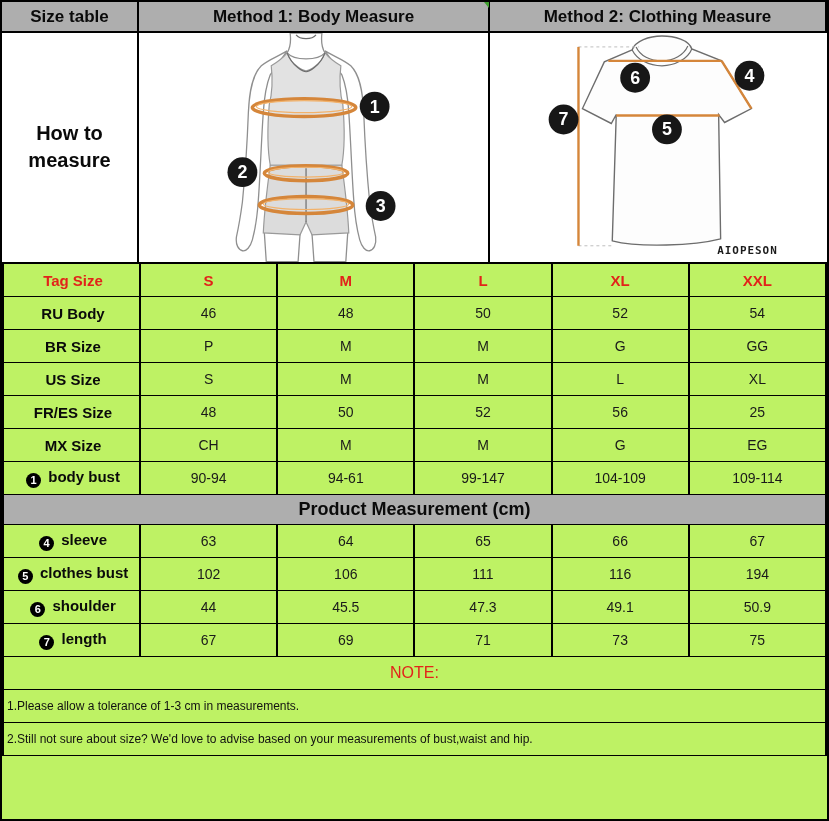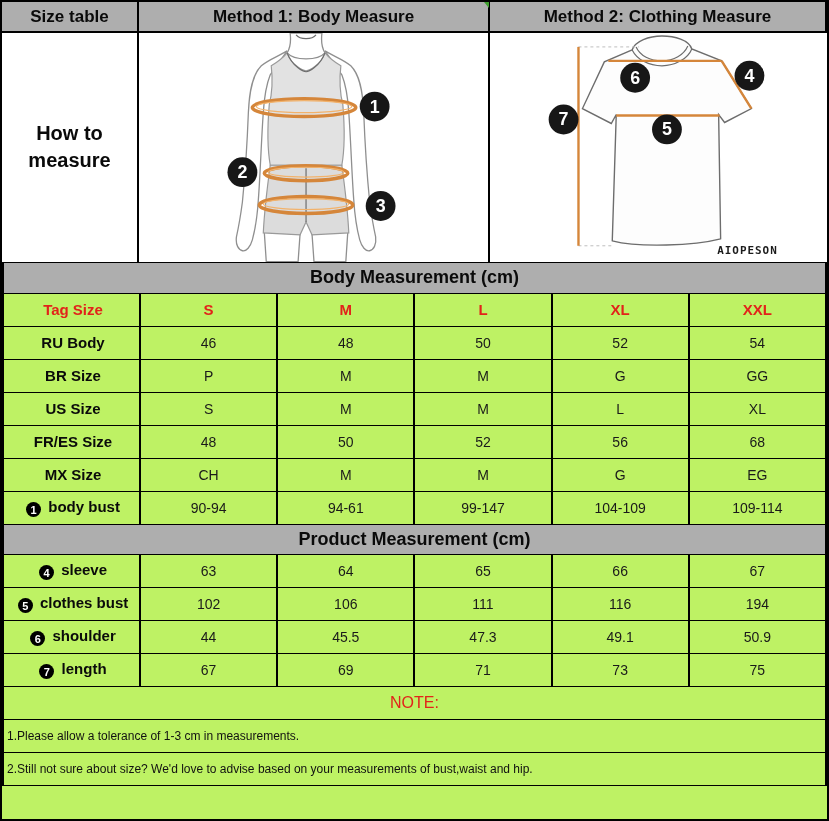--- a/index.html
+++ b/index.html
@@ -202,23 +202,20 @@
     <colgroup>
       <col style="width:137px">
       <col>
         <col>
         <col>
         <col>
         <col>
     </colgroup>
 
     <tbody class="first">
-      <tr>
-        <th class="section-header" colspan="6">Body Measurement (cm)</th>
-      </tr>
       <tr class="data-row tag-row">
         <td class="label-cell">Tag Size</td>
         <td class="value-cell">S</td>
         <td class="value-cell">M</td>
         <td class="value-cell">L</td>
         <td class="value-cell">XL</td>
         <td class="value-cell">XXL</td>
       </tr>
     </tbody>
 
@@ -246,21 +243,21 @@
           <td class="value-cell">M</td>
           <td class="value-cell">L</td>
           <td class="value-cell">XL</td>
         </tr>
         <tr class="data-row">
           <td class="label-cell">FR/ES Size</td>
           <td class="value-cell">48</td>
           <td class="value-cell">50</td>
           <td class="value-cell">52</td>
           <td class="value-cell">56</td>
-          <td class="value-cell">68</td>
+          <td class="value-cell">25</td>
         </tr>
         <tr class="data-row">
           <td class="label-cell">MX Size</td>
           <td class="value-cell">CH</td>
           <td class="value-cell">M</td>
           <td class="value-cell">M</td>
           <td class="value-cell">G</td>
           <td class="value-cell">EG</td>
         </tr>
         <tr class="data-row">

